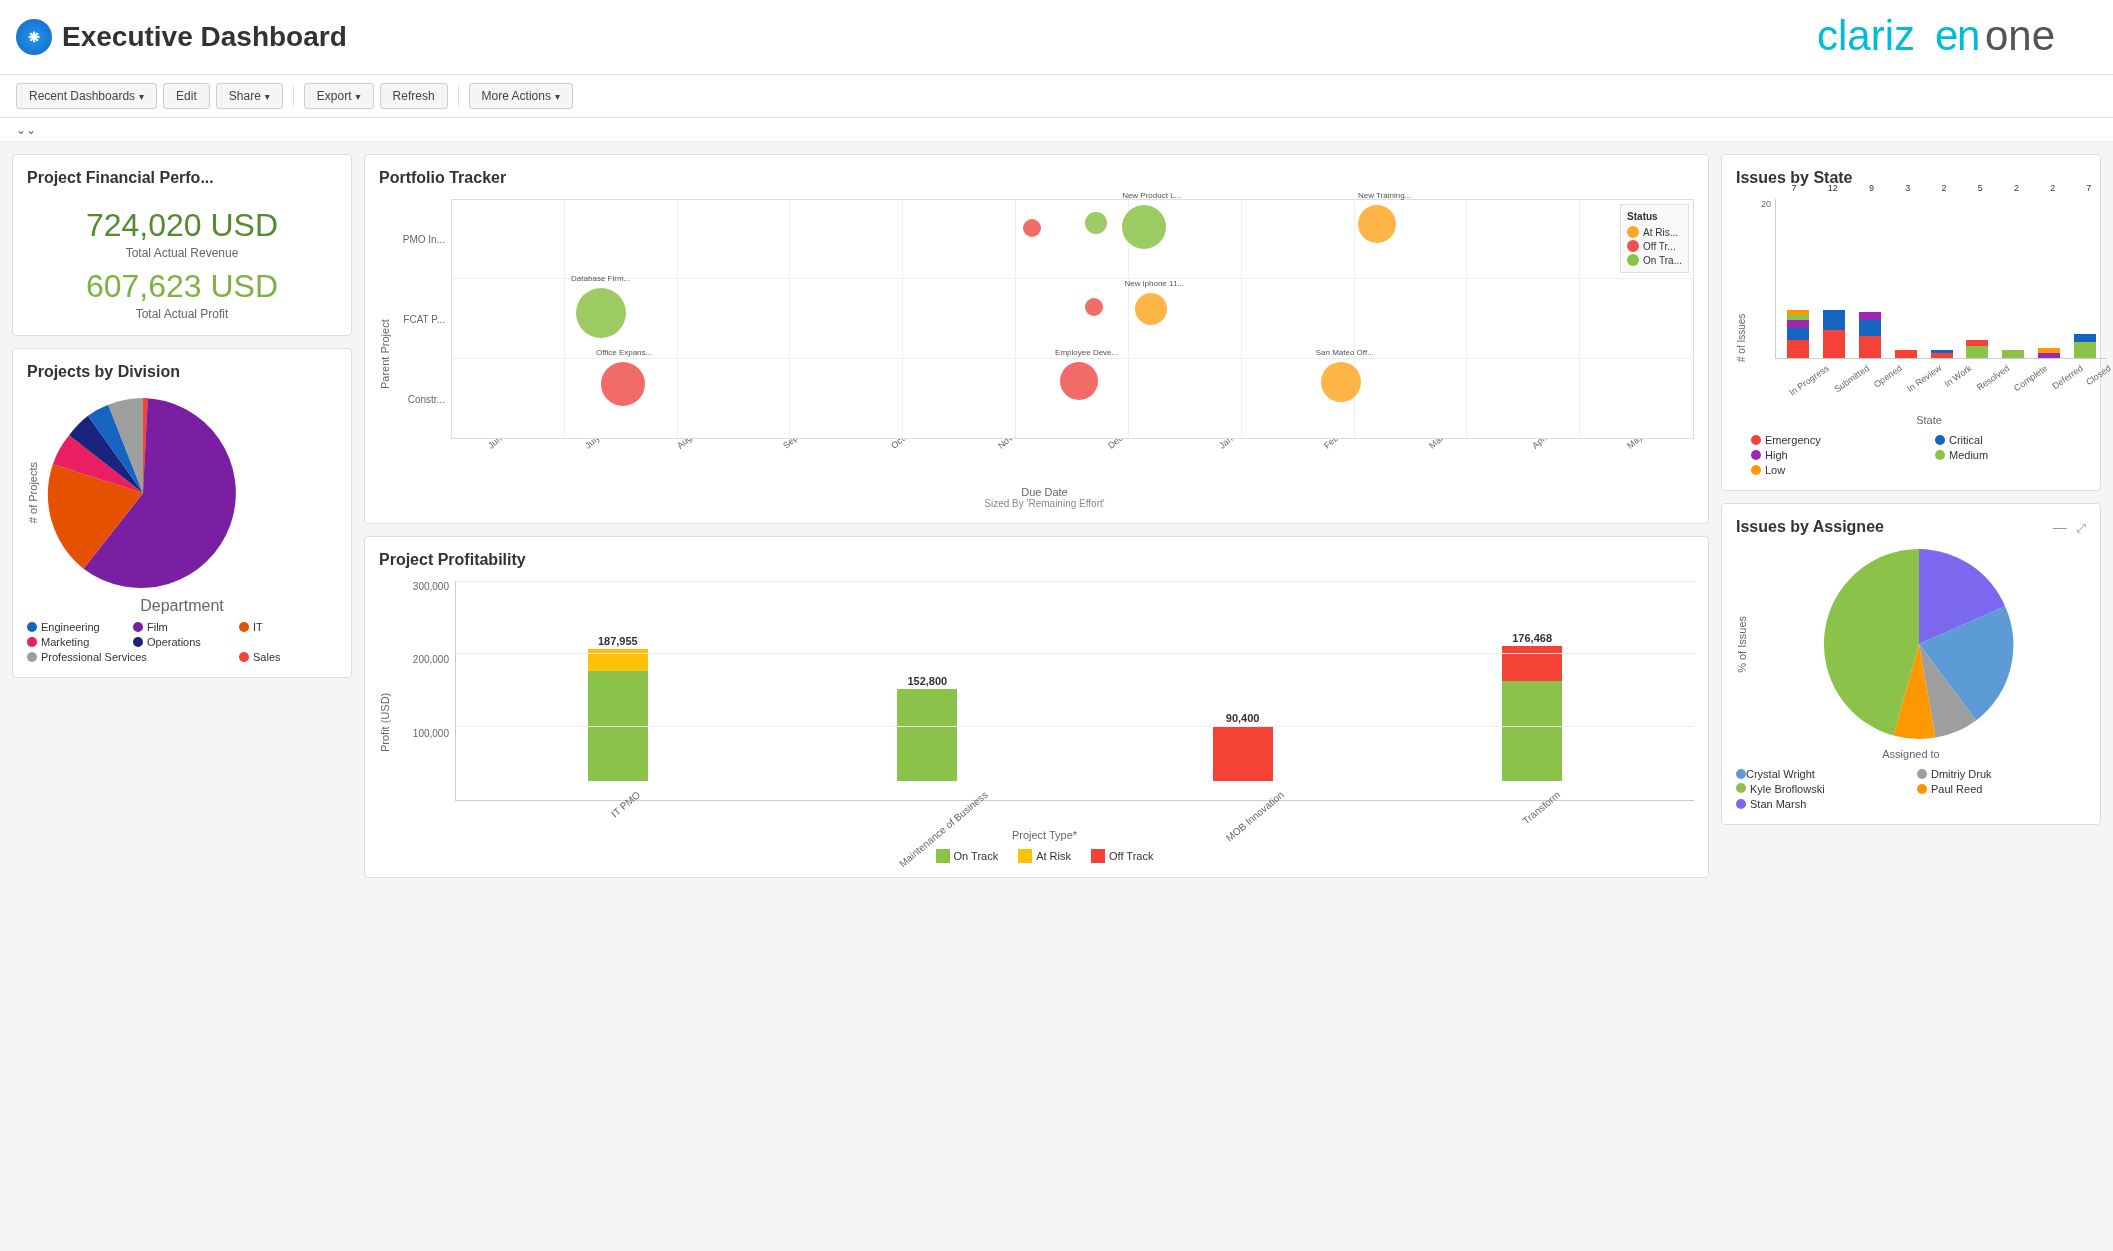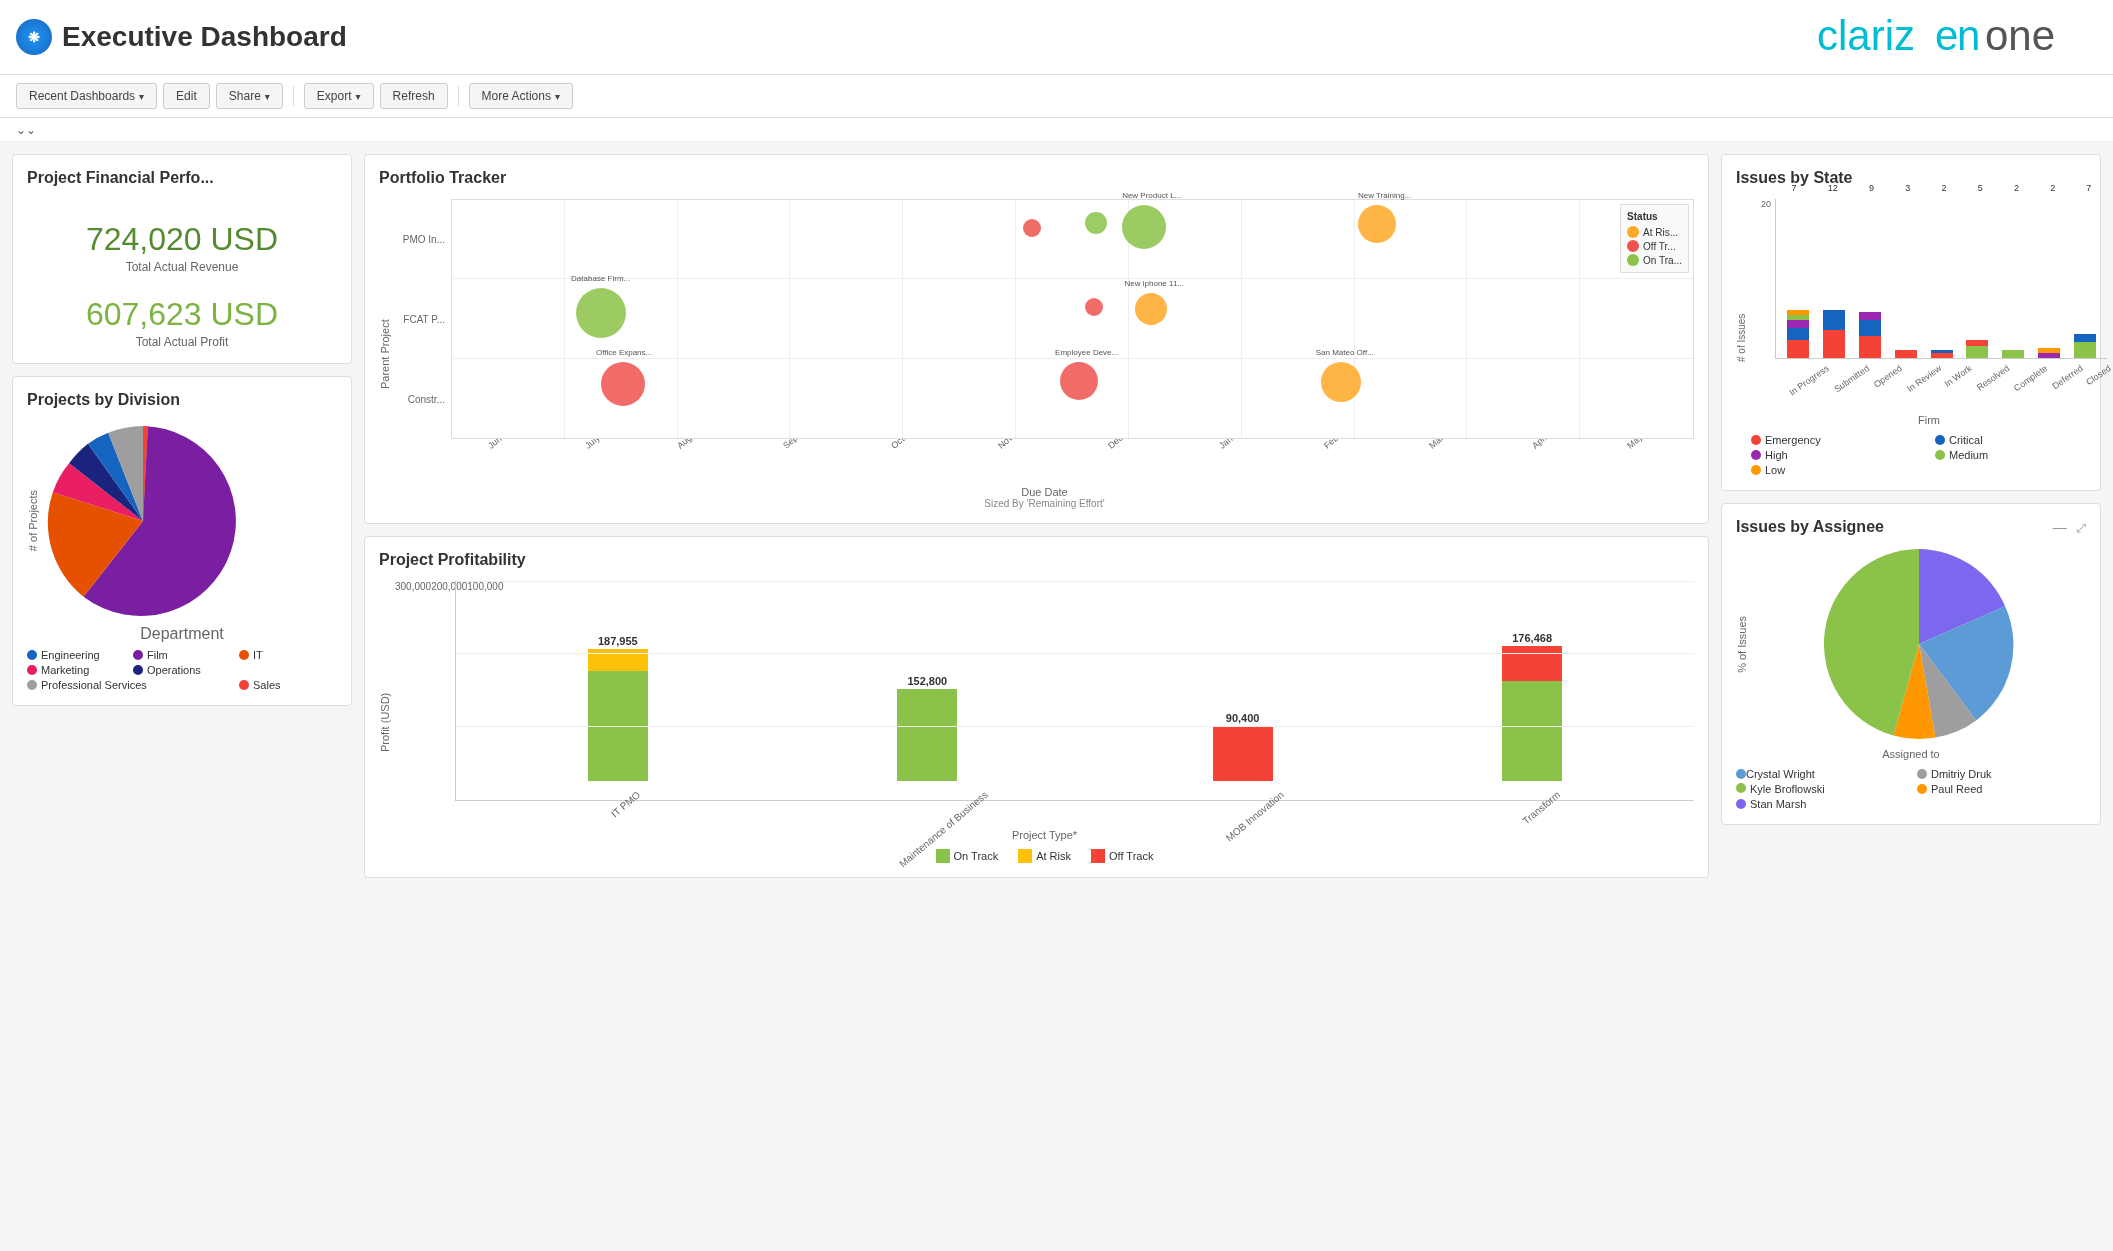--- a/index.html
+++ b/index.html
@@ -22,21 +22,21 @@
     .collapse-icon { color: #666; cursor: pointer; font-size: 12px; }
 
     
     .main { padding: 12px; display: grid; grid-template-columns: 340px 1fr 380px; gap: 12px; }
 
     
     .card { background: #fff; border: 1px solid #ddd; border-radius: 4px; padding: 14px; }
     .card-title { font-size: 16px; font-weight: bold; color: #333; margin-bottom: 12px; }
 
     
-    .financial-card { display: flex; flex-direction: column; gap: 22px; }
+    .financial-card { display: flex; flex-direction: column; gap: 8px; }
     .financial-value { text-align: center; }
     .financial-value .amount { font-size: 32px; font-weight: 300; }
     .financial-value .label { font-size: 12px; color: #666; margin-top: 2px; }
     .amount-red { color: #e53935; }
     .amount-green-dark { color: #558B2F; }
     .amount-green { color: #7CB342; }
     .pie-legend { display: grid; grid-template-columns: 1fr 1fr 1fr; gap: 4px 10px; margin-top: 8px; font-size: 11px; }
     .legend-item { display: flex; align-items: center; gap: 4px; }
     .legend-dot { width: 10px; height: 10px; border-radius: 50%; flex-shrink: 0; }
     .dept-label { text-align: center; font-size: 16px; color: #666; margin-top: 4px; }
@@ -272,21 +272,21 @@
       </div>
     </div>
 
     <div class="card">
       <div class="card-title">Project Profitability</div>
       <div style="display:flex;">
         <div style="writing-mode:vertical-rl;transform:rotate(180deg);font-size:11px;color:#666;white-space:nowrap;text-align:center;margin-right:4px;">Profit (USD)</div>
         <div style="flex:1;">
           <div style="display:flex;">
 
-            <div style="display:flex;flex-direction:row;justify-content:space-between;font-size:10px;color:#666;text-align:right;padding-right:6px;width:60px;height:220px;">
+            <div style="display:flex;flex-direction:column;justify-content:space-between;font-size:10px;color:#666;text-align:right;padding-right:6px;width:60px;height:220px;">
               <span>300,000</span>
               <span>200,000</span>
               <span>100,000</span>
               <span></span>
             </div>
             <div style="flex:1;border-left:1px solid #ccc;border-bottom:1px solid #ccc;position:relative;height:220px;">
 
               <div style="position:absolute;top:0;left:0;right:0;border-top:1px solid #eee;"></div>
               <div style="position:absolute;top:33%;left:0;right:0;border-top:1px solid #eee;"></div>
               <div style="position:absolute;top:66%;left:0;right:0;border-top:1px solid #eee;"></div>
@@ -436,21 +436,21 @@
               <span style="font-size:9px;color:#666;transform:rotate(-35deg);transform-origin:top right;white-space:nowrap;display:block;text-align:right;">Submitted</span>
               <span style="font-size:9px;color:#666;transform:rotate(-35deg);transform-origin:top right;white-space:nowrap;display:block;text-align:right;">Opened</span>
               <span style="font-size:9px;color:#666;transform:rotate(-35deg);transform-origin:top right;white-space:nowrap;display:block;text-align:right;">In Review</span>
               <span style="font-size:9px;color:#666;transform:rotate(-35deg);transform-origin:top right;white-space:nowrap;display:block;text-align:right;">In Work</span>
               <span style="font-size:9px;color:#666;transform:rotate(-35deg);transform-origin:top right;white-space:nowrap;display:block;text-align:right;">Resolved</span>
               <span style="font-size:9px;color:#666;transform:rotate(-35deg);transform-origin:top right;white-space:nowrap;display:block;text-align:right;">Complete</span>
               <span style="font-size:9px;color:#666;transform:rotate(-35deg);transform-origin:top right;white-space:nowrap;display:block;text-align:right;">Deferred</span>
               <span style="font-size:9px;color:#666;transform:rotate(-35deg);transform-origin:top right;white-space:nowrap;display:block;text-align:right;">Closed</span>
             </div>
           </div>
-          <div style="text-align:center;font-size:11px;color:#666;">Firm</div>
+          <div style="text-align:center;font-size:11px;color:#666;">State</div>
 
           <div style="display:grid;grid-template-columns:1fr 1fr;gap:3px 12px;font-size:11px;margin-top:8px;">
             <div style="display:flex;align-items:center;gap:4px;">
               <div style="width:10px;height:10px;border-radius:50%;background:#F44336;"></div>
               <span>Emergency</span>
             </div>
             <div style="display:flex;align-items:center;gap:4px;">
               <div style="width:10px;height:10px;border-radius:50%;background:#1565C0;"></div>
               <span>Critical</span>
             </div>

